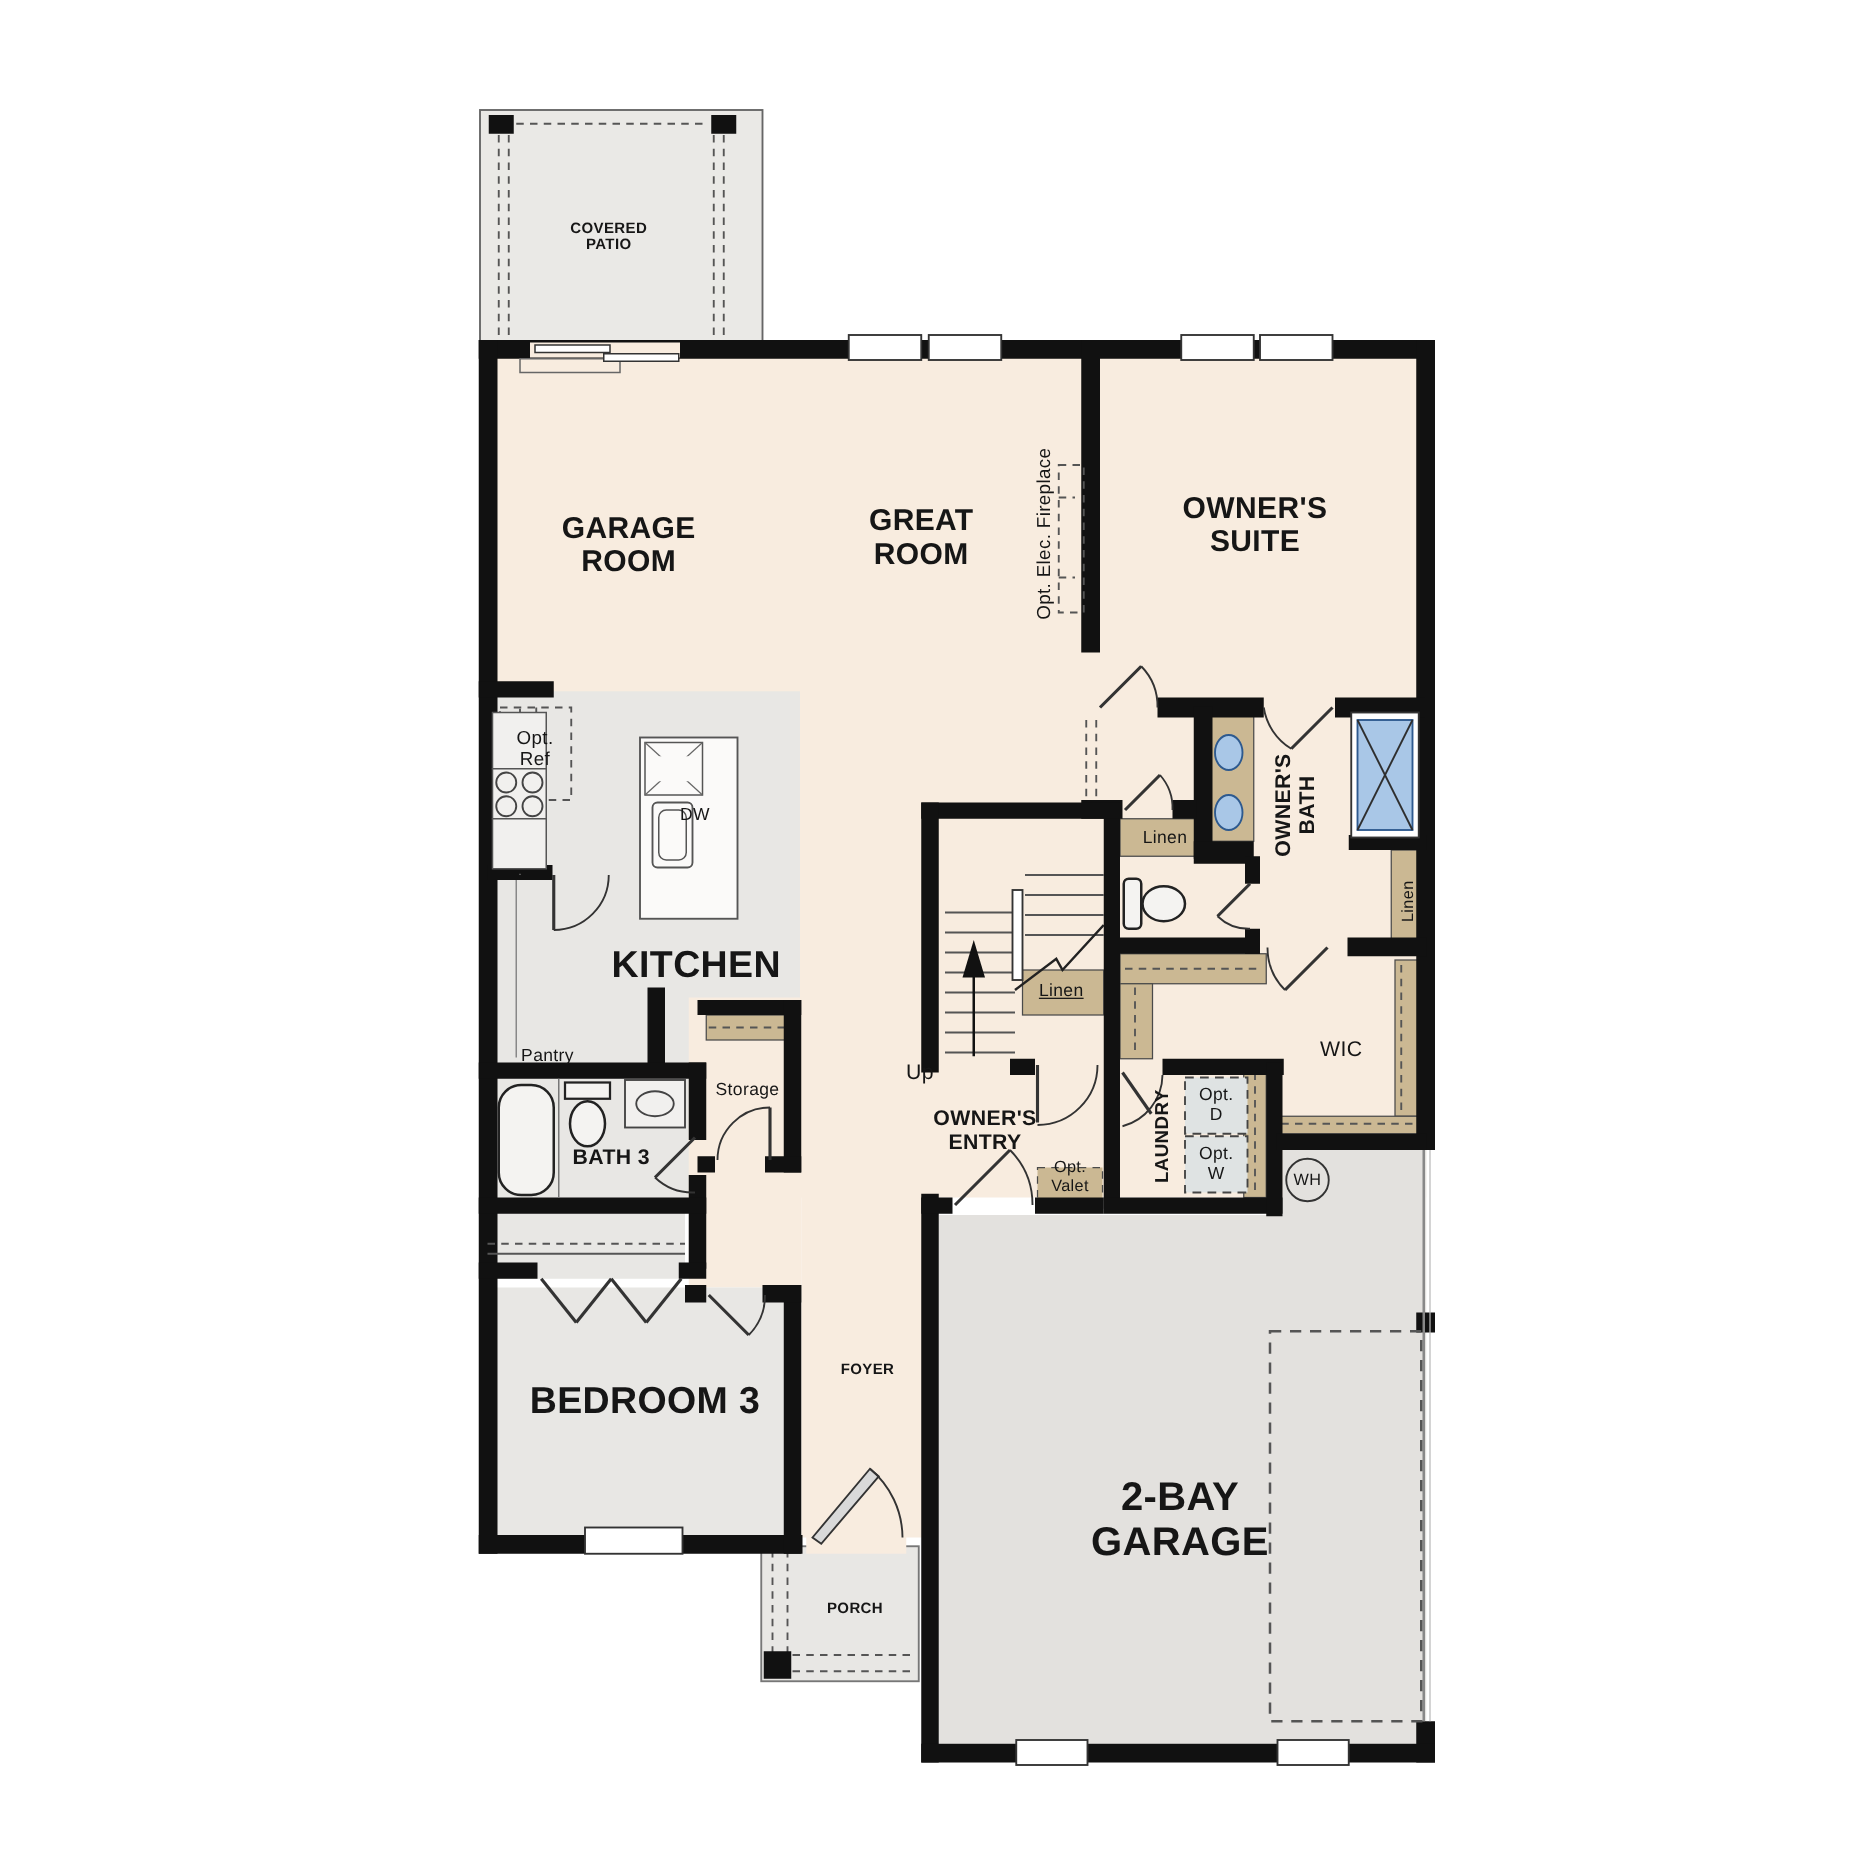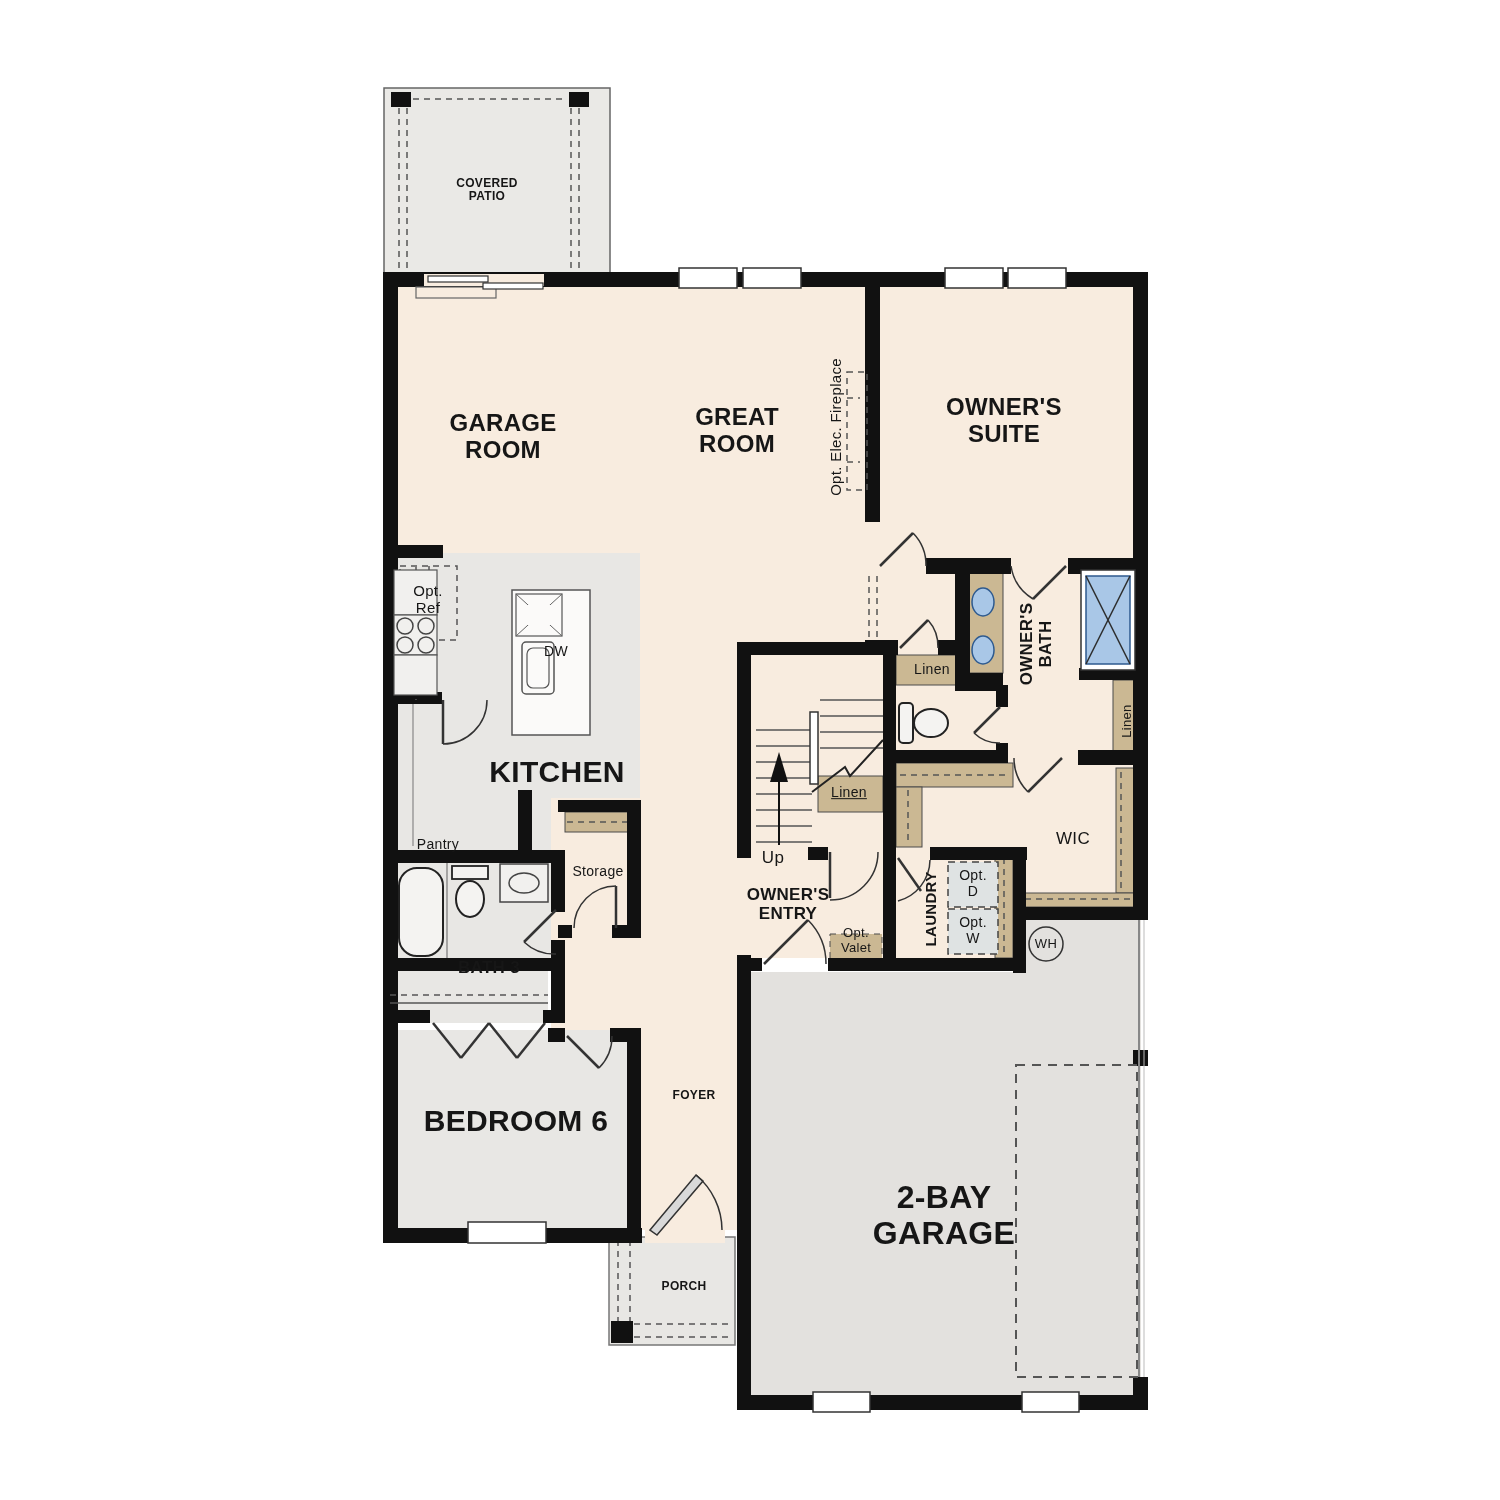--- a/index.html
+++ b/index.html
@@ -272,37 +272,37 @@
 ROOM</div>
   <div class="lbl b s24" style="left:1004px;top:421px;">OWNER'S
 SUITE</div>
   <div class="lbl rot s15" style="left:836px;top:427px;">Opt. Elec. Fireplace</div>
   <div class="lbl s15" style="left:428px;top:600px;">Opt.
 Ref</div>
   <div class="lbl s14" style="left:556px;top:622px;margin-top:30px;">DW</div>
   <div class="lbl b s22" style="left:557px;top:772px;">KITCHEN</div>
   <div class="lbl s14" style="left:438px;top:845px;">Pantry</div>
   <div class="lbl s14" style="left:598px;top:872px;">Storage</div>
-  <div class="lbl b s17" style="left:489px;top:968px;">BATH 3</div>
+  <div class="lbl b s17" style="left:489px;top:926px;">BATH 3</div>
   <div class="lbl s14 u" style="left:849px;top:793px;">Linen</div>
   <div class="lbl s14" style="left:932px;top:670px;">Linen</div>
   <div class="lbl rot s13" style="left:1127px;top:721px;">Linen</div>
   <div class="lbl rot b s17" style="left:1036px;top:644px;">OWNER'S
 BATH</div>
   <div class="lbl s17" style="left:1073px;top:839px;text-align:right;">WIC</div>
-  <div class="lbl s17" style="left:773px;top:858px;">Up</div>
+  <div class="lbl s17" style="left:736px;top:858px;">Up</div>
   <div class="lbl b s17" style="left:788px;top:904px;">OWNER'S
 ENTRY</div>
   <div class="lbl s13" style="left:856px;top:941px;">Opt.
 Valet</div>
   <div class="lbl rot b s15" style="left:931px;top:909px;">LAUNDRY</div>
   <div class="lbl s14" style="left:973px;top:884px;">Opt.
 D</div>
   <div class="lbl s14" style="left:973px;top:931px;">Opt.
 W</div>
   <div class="lbl s13" style="left:1046px;top:944px;">WH</div>
-  <div class="lbl b s22" style="left:516px;top:1121px;">BEDROOM 6</div>
+  <div class="lbl b s22" style="left:516px;top:1121px;">BEDROOM 3</div>
   <div class="lbl b s18" style="left:694px;top:1096px;">FOYER</div>
   <div class="lbl b s18" style="left:684px;top:1287px;">PORCH</div>
   <div class="lbl b s26" style="left:944px;top:1216px;">2-BAY
 GARAGE</div>
 
 </div>
 
 </body></html>

